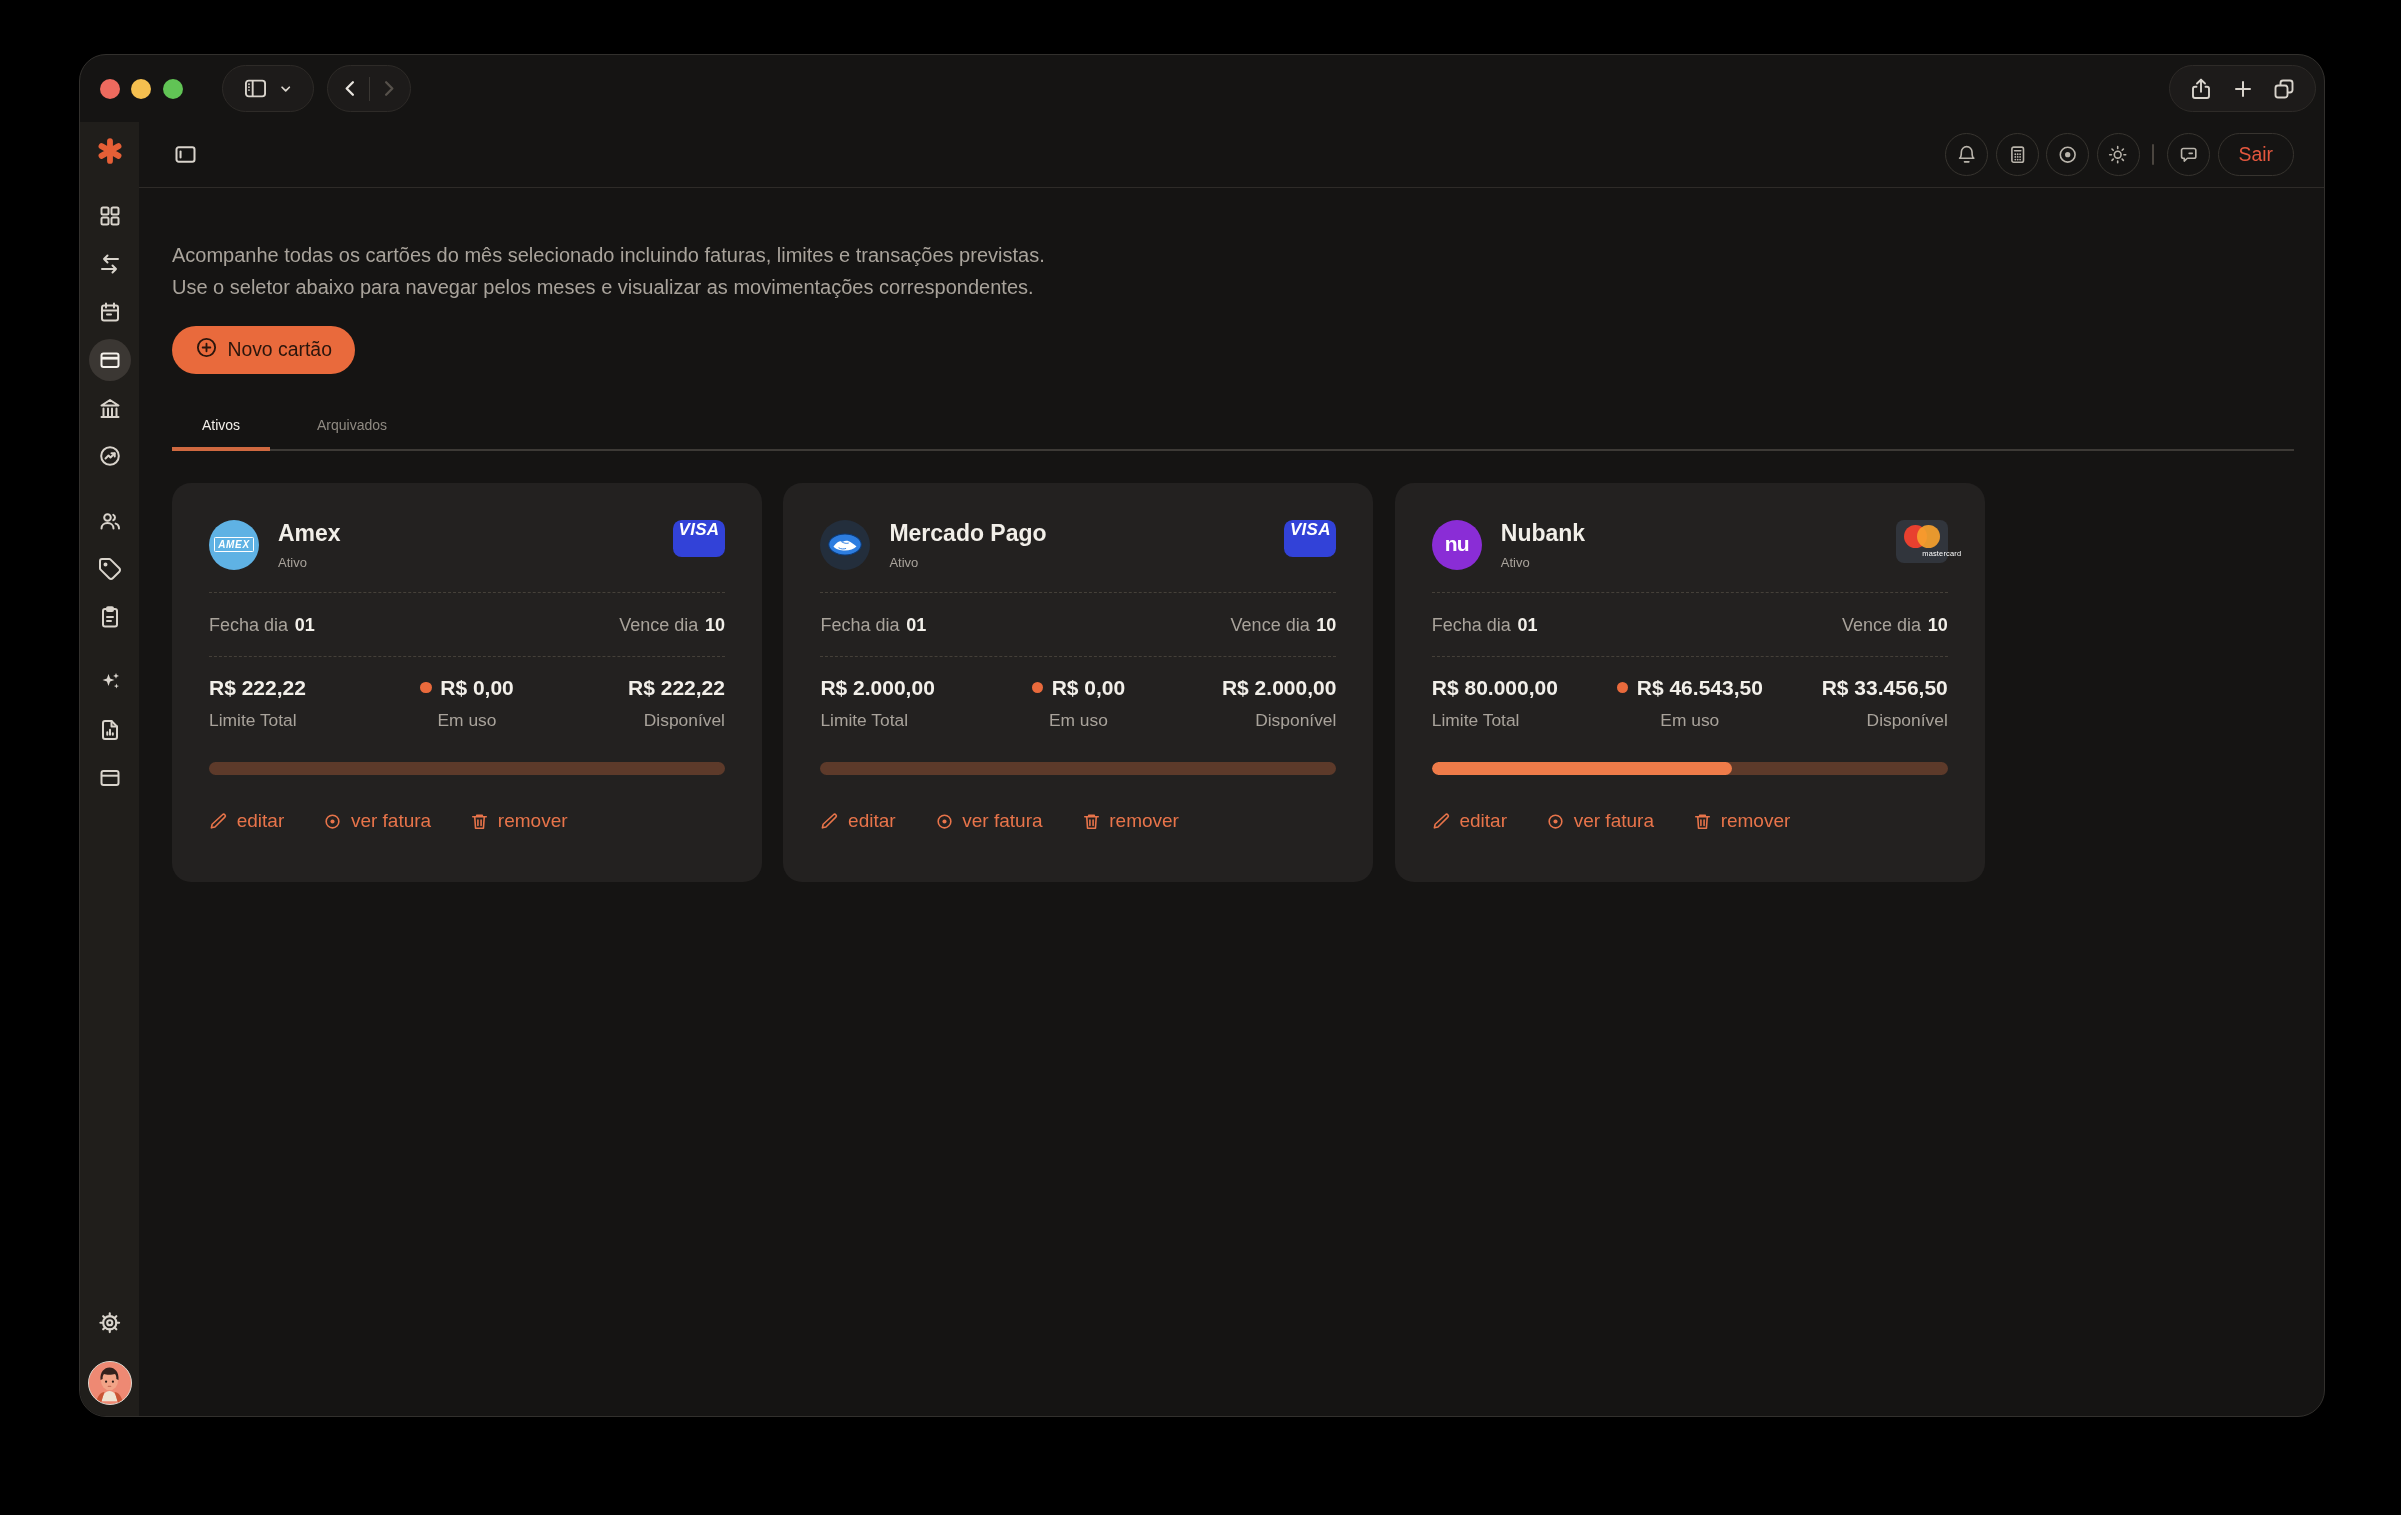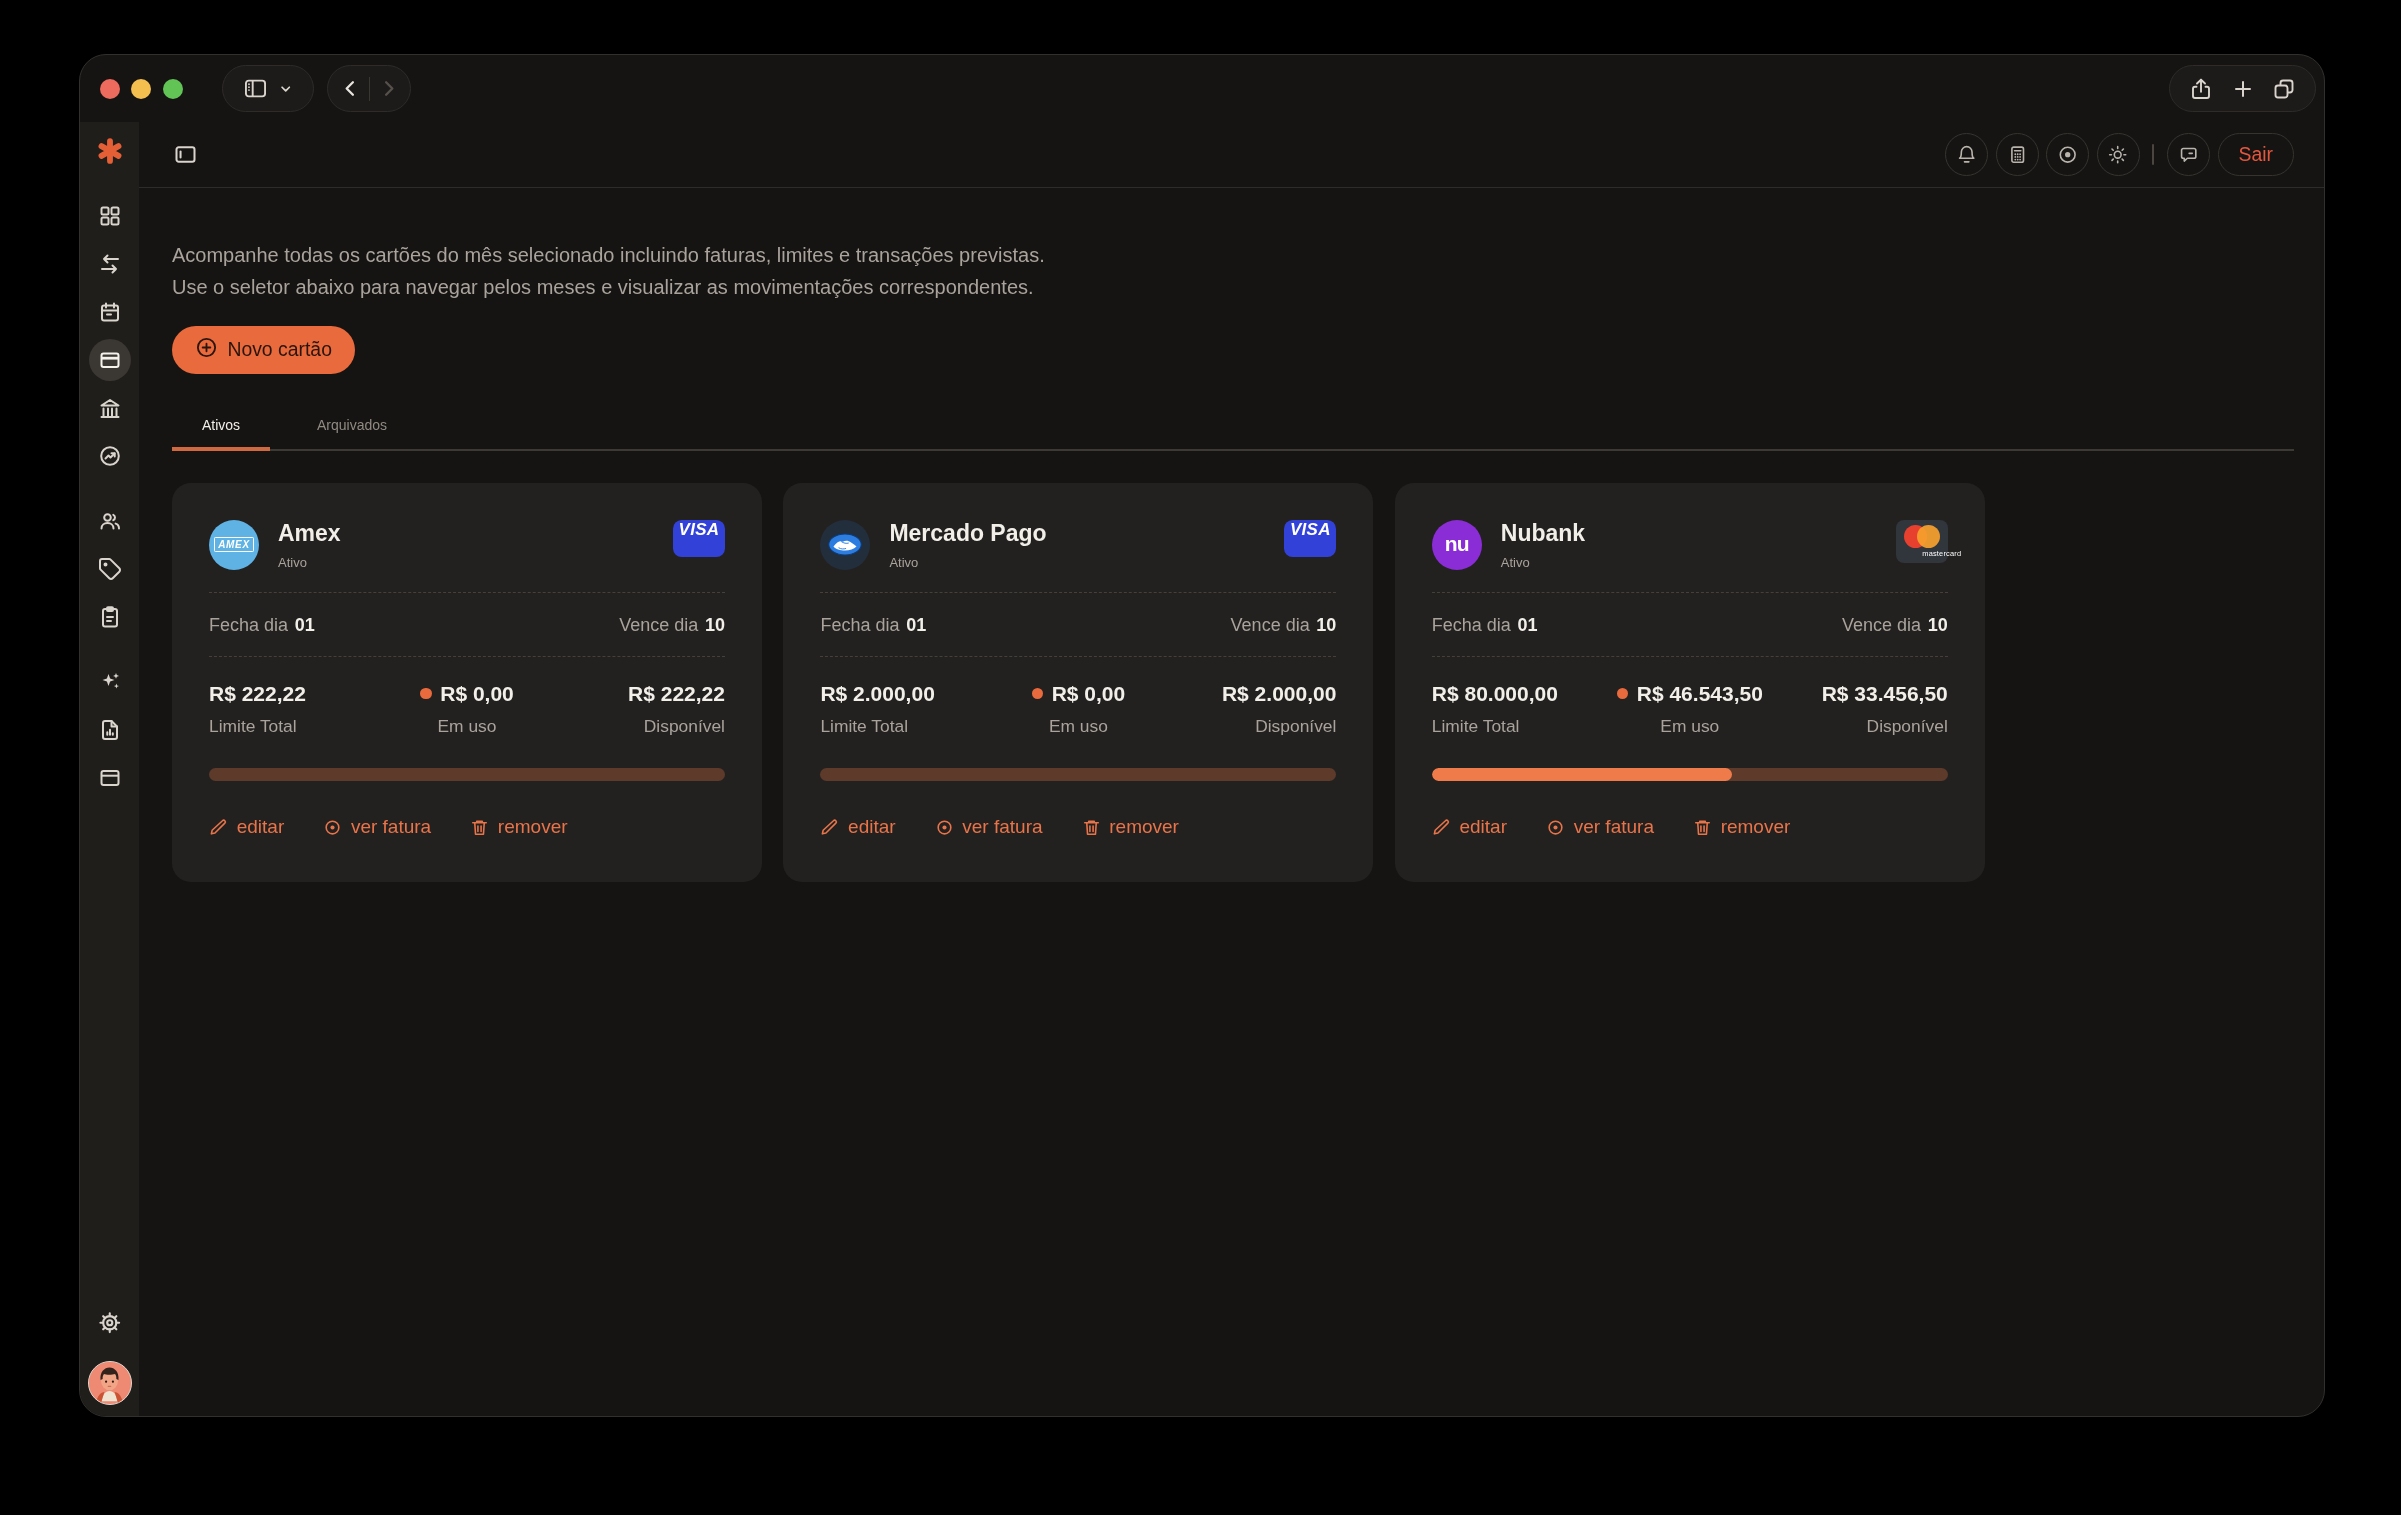--- a/index.html
+++ b/index.html
@@ -78,21 +78,21 @@
   .mc-badge{width:52px;height:43px;border-radius:8px;background:var(--mc_bg);display:flex;flex-direction:column;align-items:center;justify-content:center;}
   .mc-circles{position:relative;width:36px;height:23px;}
   .mc-circles i{position:absolute;top:0;width:23px;height:23px;border-radius:50%;}
   .mc-circles .r{left:0;background:var(--mc_red);}
   .mc-circles .o{right:0;background:var(--mc_orange);opacity:.92;}
   .mc-badge em{font-style:normal;color:#fff;font-size:7.4px;margin-top:1.3px;letter-spacing:0.2px;padding-left:40px;}
   .dash1{border-top:1.3px dashed var(--dash);margin-top:22px;}
   .days{display:flex;justify-content:space-between;margin-top:22px;font-size:18px;color:var(--muted);}
   .days b{color:var(--text);font-weight:700;margin-left:6.7px;}
   .dash2{border-top:1.3px dashed var(--dash);margin-top:19.4px;}
-  .stats{display:flex;justify-content:space-between;margin-top:25px;}
+  .stats{display:flex;justify-content:space-between;margin-top:19px;}
   .stat .val{font-size:21px;font-weight:700;color:var(--text);display:flex;align-items:center;}
   .stat .lab{margin-top:10.7px;font-size:17.4px;color:var(--muted);}
   .stat.center{text-align:center;}
   .stat.right{text-align:right;}
   .dot{width:11.4px;height:11.4px;border-radius:50%;background:var(--accent);margin-right:8.7px;flex:none;}
   .progress{margin-top:31px;height:12.7px;border-radius:6.7px;background:var(--progress_track);position:relative;overflow:hidden;}
   .progress .fill{position:absolute;left:0;top:0;bottom:0;border-radius:6.7px;background:var(--progress_fill);width:0;}
   .cactions{margin-top:35px;display:flex;gap:39px;}
   .clink{display:flex;align-items:center;gap:8.7px;color:var(--link);font-size:19px;font-weight:500;cursor:pointer;}
 </style>

